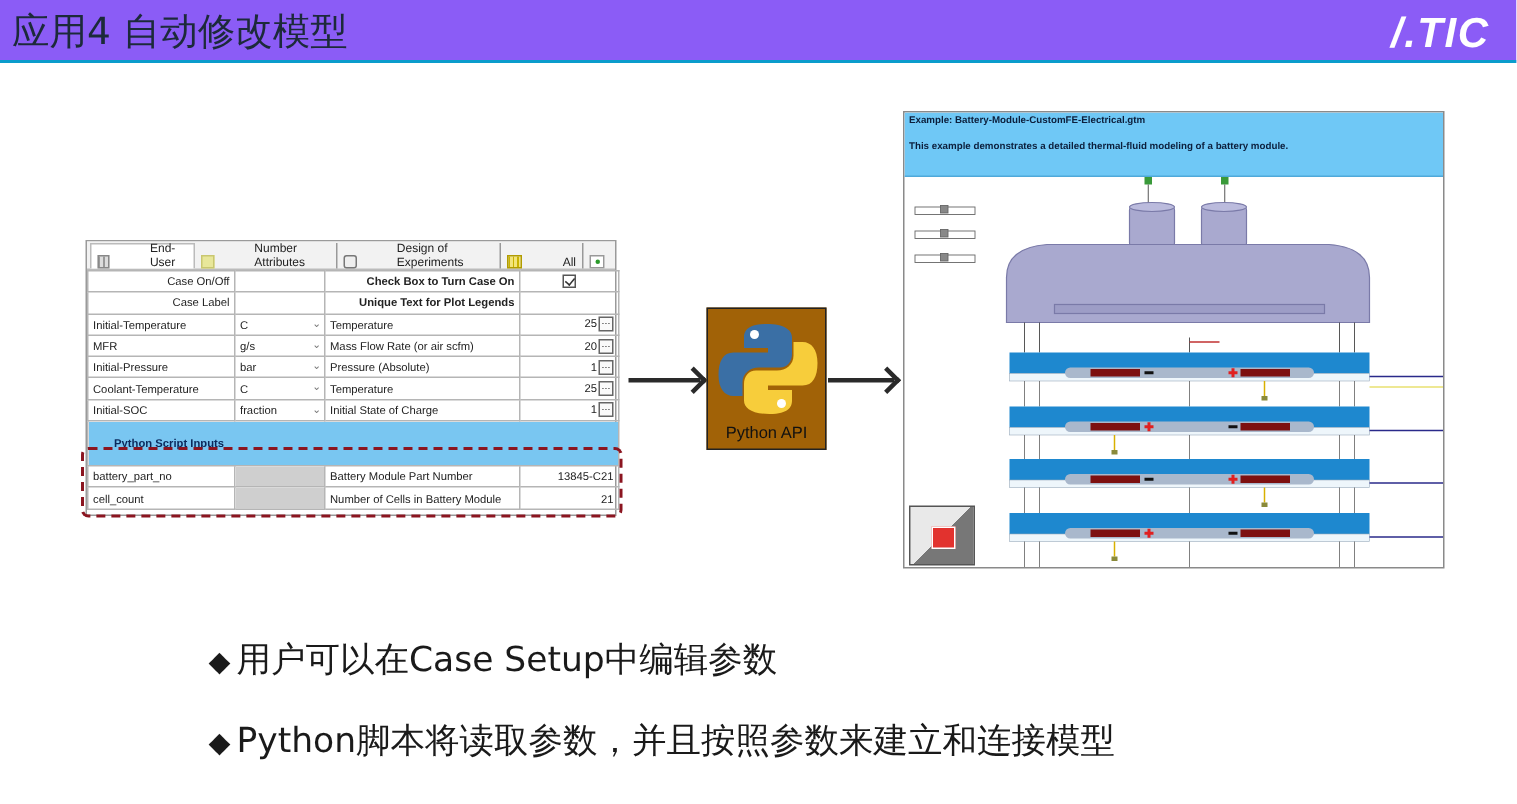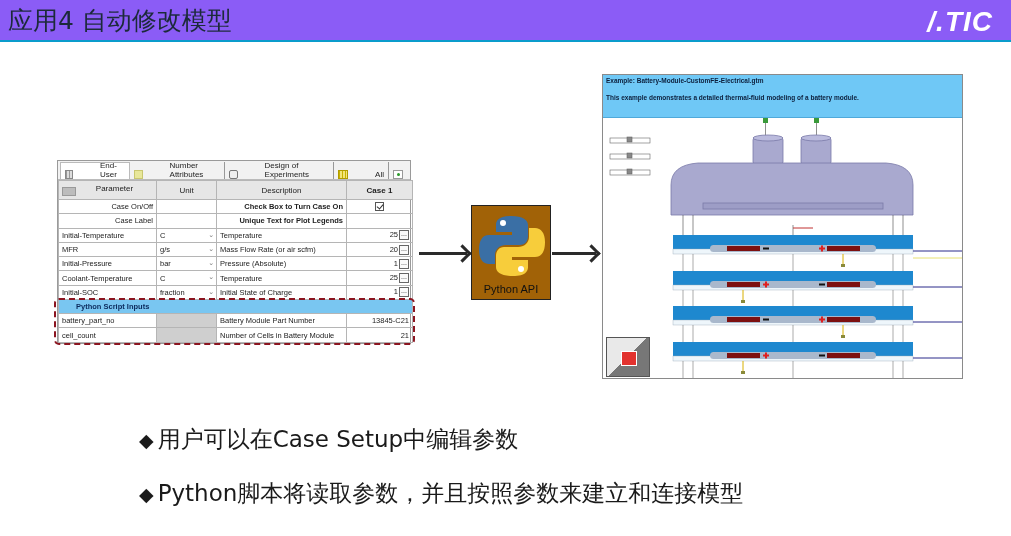--- a/index.html
+++ b/index.html
@@ -31,21 +31,21 @@
   tr.hdr td.case-hdr { font-weight: bold; }
   .hdr-swatch { display:inline-block; width:14px; height:9px; background:#bcbcbc; border:1px solid #999; float:left; margin-top:3px; }
   tr.fixed td.p { text-align: right; font-weight: normal; }
   tr.fixed td.d { text-align: right; font-weight: bold; }
   .checkbox { display:inline-block; width:9px; height:9px; border:1px solid #555; position:relative; vertical-align: middle; }
   .checkbox::after { content:""; position:absolute; left:2px; top:0px; width:3px; height:5px; border-right:1px solid #333; border-bottom:1px solid #333; transform: rotate(40deg); }
   td.unit-cell { position: relative; }
   .dd-arrow { position:absolute; right:2px; top:2px; font-size:7px; color:#777; }
   td.val { text-align: right; }
   .ellipsis-btn { display:inline-block; width:10px; height:10px; border:1px solid #666; font-size:7px; line-height:6px; text-align:center; vertical-align: middle; margin-left:1px; background:#fafafa; }
-  tr.section td { background: #79c6f1; font-weight: bold; color: #0b2a5c; height: 14px; padding-left: 17px; }
+  tr.section td { background: #79c6f1; font-weight: bold; color: #0b2a5c; height: 30px; padding-left: 17px; }
   td.grey { background: #cfcfcf; }
 
   .dash-box { position: absolute; left: 54px; top: 298px; width: 361px; height: 47px; border: 2px dashed #8b1520; border-radius: 5px; pointer-events: none; }
 
   
   .arrow { position:absolute; height: 3px; background: #2a2a2a; }
   .arrow::after { content:""; position:absolute; right:-2px; top:-5px; width:10px; height:10px; border-right:3px solid #2a2a2a; border-top:3px solid #2a2a2a; transform: rotate(45deg); }
   .arrow-1 { left: 419px; top: 252px; width: 48px; }
   .arrow-2 { left: 552px; top: 252px; width: 44px; }
 
@@ -101,26 +101,20 @@
   </div>
 
   <table class="grid">
     <colgroup>
         <col class="col-param">
         <col class="col-unit">
         <col class="col-desc">
         <col class="col-case">
       </colgroup>
     <tbody>
-        <tr class="hdr">
-      <td><span class="hdr-swatch"></span><span>Parameter</span></td>
-      <td>Unit</td>
-      <td>Description</td>
-      <td class="case-hdr">Case 1</td>
-    </tr>
     <tr class="fixed">
       <td class="p">Case On/Off</td>
       <td></td>
       <td class="d">Check Box to Turn Case On</td>
       <td style="text-align:center;"><span class="checkbox"></span></td>
     </tr>
     <tr class="fixed">
       <td class="p">Case Label</td>
       <td></td>
       <td class="d">Unique Text for Plot Legends</td>

